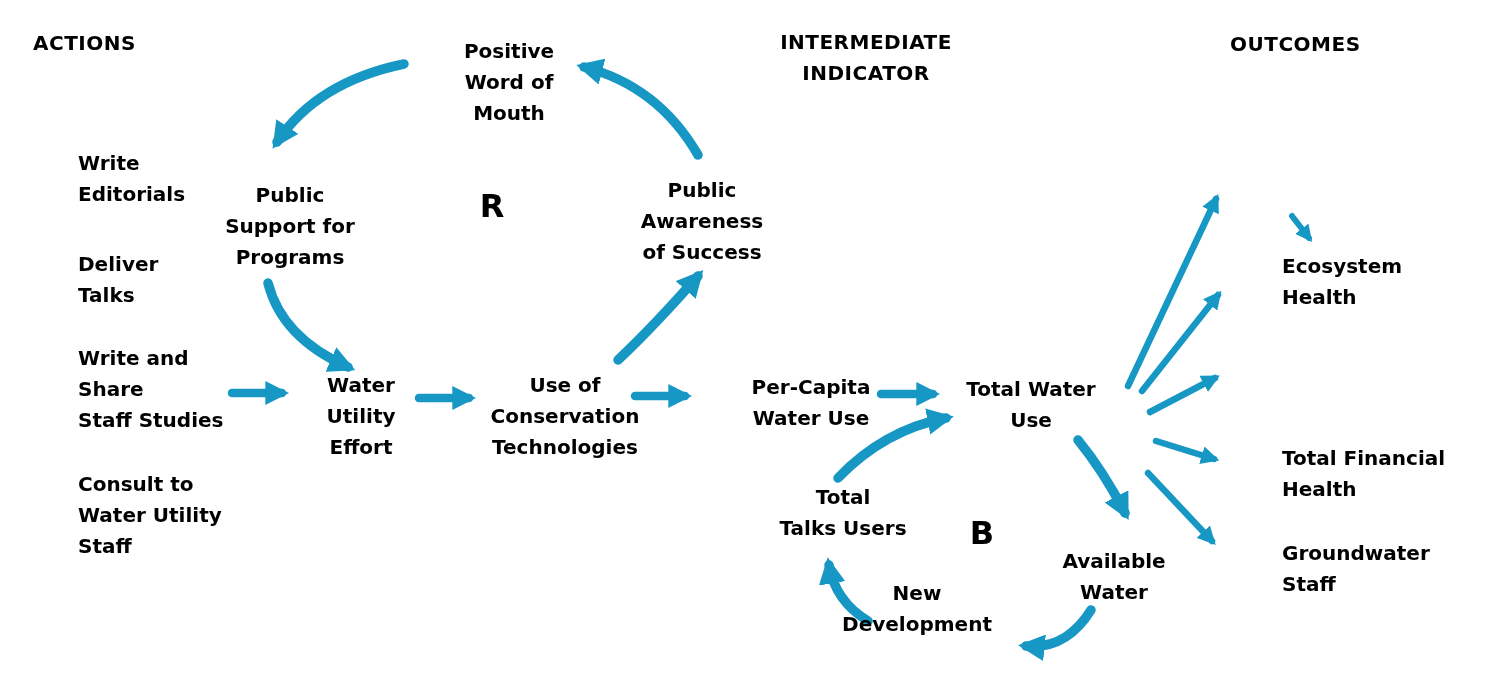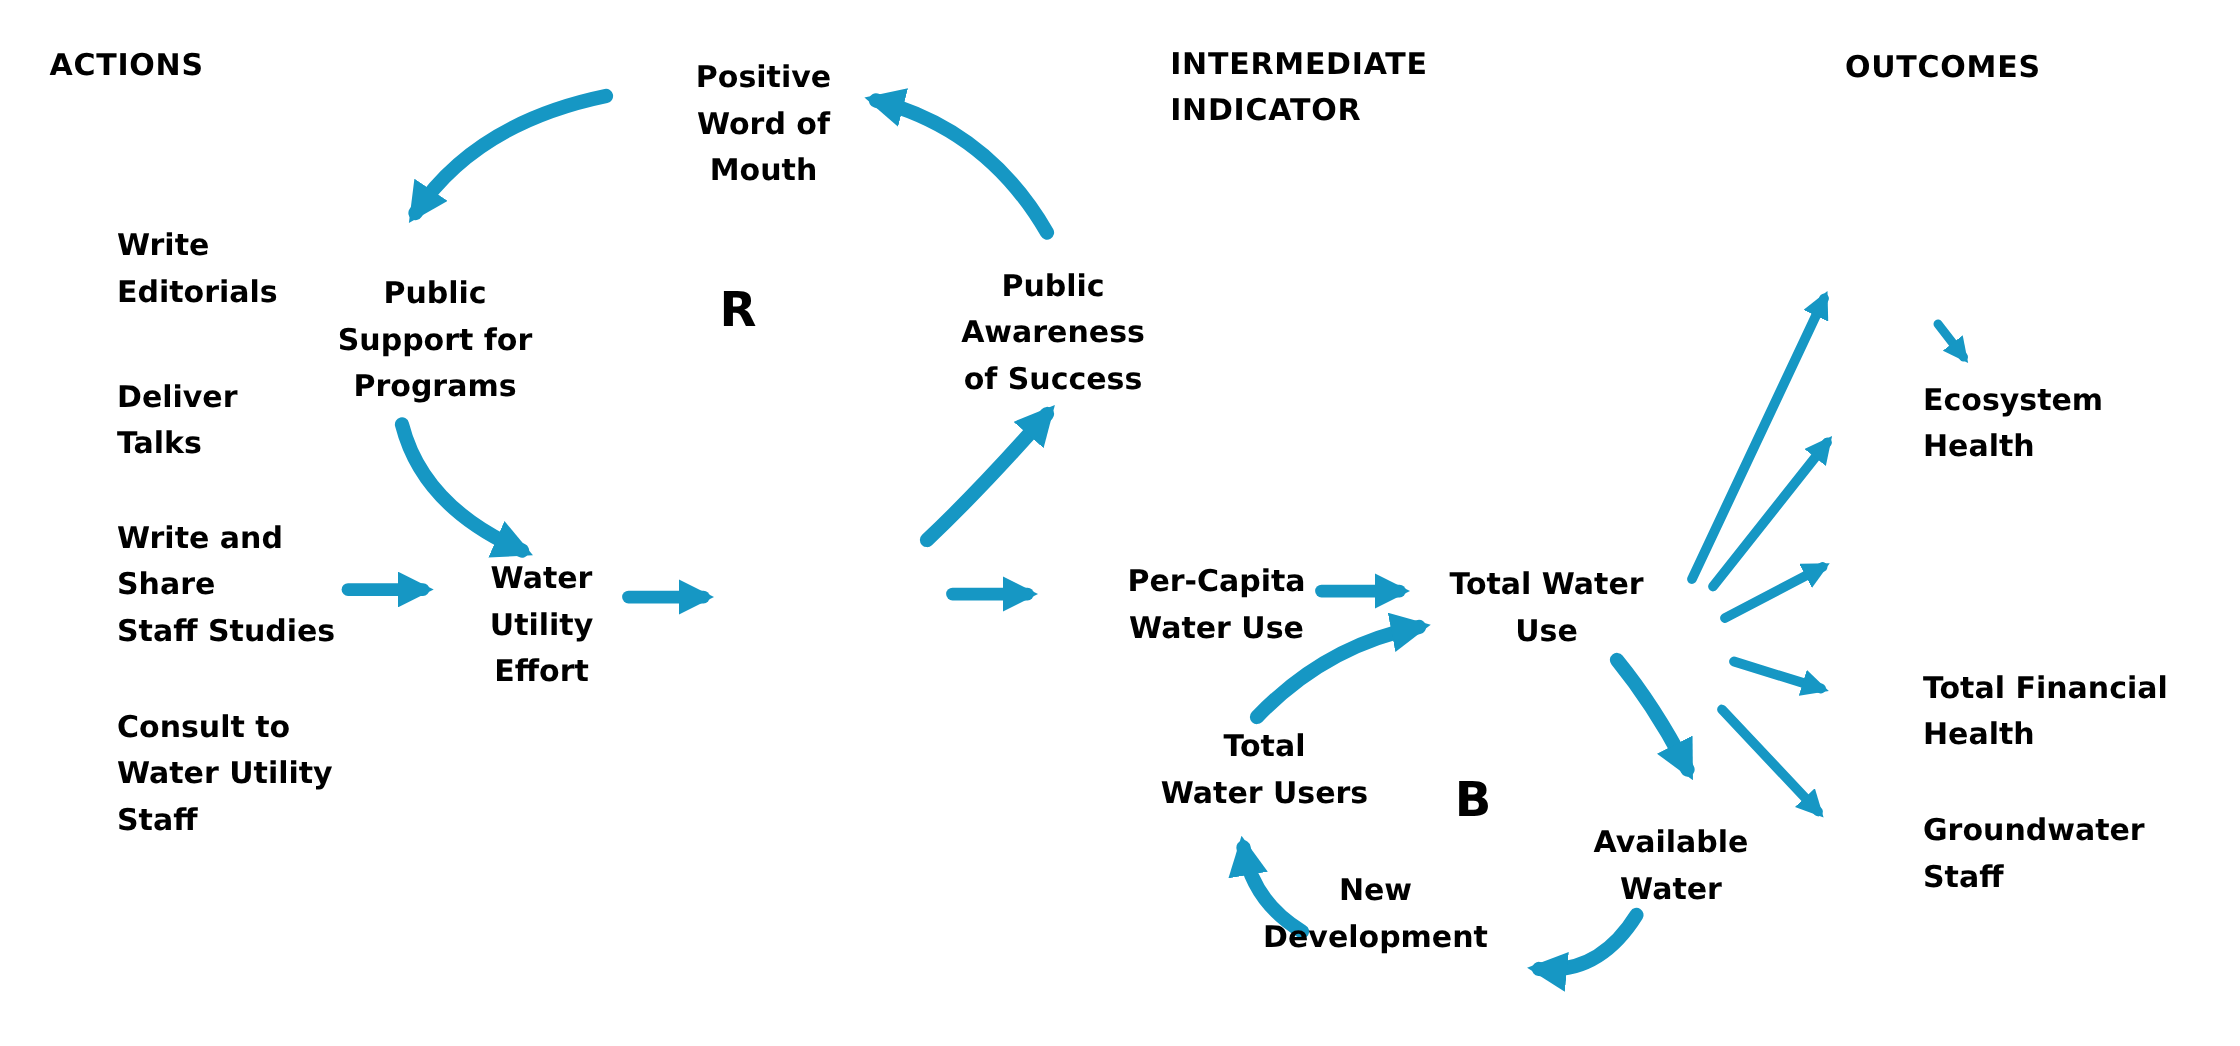--- a/index.html
+++ b/index.html
@@ -26,21 +26,21 @@
   .txt{
     position:absolute;
     color:var(--text);
     font-size:20px;line-height:31px;font-weight:bold;
     white-space:pre-line;
   }
   .node{transform:translateX(-50%);text-align:center;}
   .left-label{text-align:left;margin-left:44px;}
   .loop-letter{font-size:32px;transform:translateX(-50%);}
   .header{letter-spacing:0.5px;}
-  .header.center{transform:translateX(-50%);}
+  .header.center{transform:translateX(-50%);text-align:center;}
 </style>
 </head>
 <body>
 
 <div class="canvas">
 
   <svg class="arrows" viewBox="0 0 1493 697" xmlns="http://www.w3.org/2000/svg">
     <defs>
       <marker id="ah" viewBox="0 0 10 10" refX="7" refY="5" markerWidth="2.8" markerHeight="2.8" orient="auto">
         <path d="M0,0 L10,5 L0,10 Z"></path>
@@ -93,27 +93,30 @@
 Support for
 Programs</div>
   <div class="txt loop-letter" style="left:492px;top:191px;">R</div>
   <div class="txt node" style="left:702px;top:175px;">Public
 Awareness
 of Success</div>
 
   <div class="txt node" style="left:361px;top:370px;">Water
 Utility
 Effort</div>
+  <div class="txt node" style="left:565px;top:370px;">Use of
+Conservation
+Technologies</div>
   <div class="txt node" style="left:811px;top:372px;">Per-Capita
 Water Use</div>
   <div class="txt node" style="left:1031px;top:374px;">Total Water
 Use</div>
 
   <div class="txt node" style="left:843px;top:482px;">Total
-Water Users</div>
+Talks Users</div>
   <div class="txt loop-letter" style="left:982px;top:518px;">B</div>
   <div class="txt node" style="left:1114px;top:546px;">Available
 Water</div>
   <div class="txt node" style="left:917px;top:578px;">New
 Development</div>
 
   <div class="txt left-label" style="left:1238px;top:251px;">Ecosystem
 Health</div>
   <div class="txt left-label" style="left:1238px;top:443px;">Total Financial
 Health</div>

